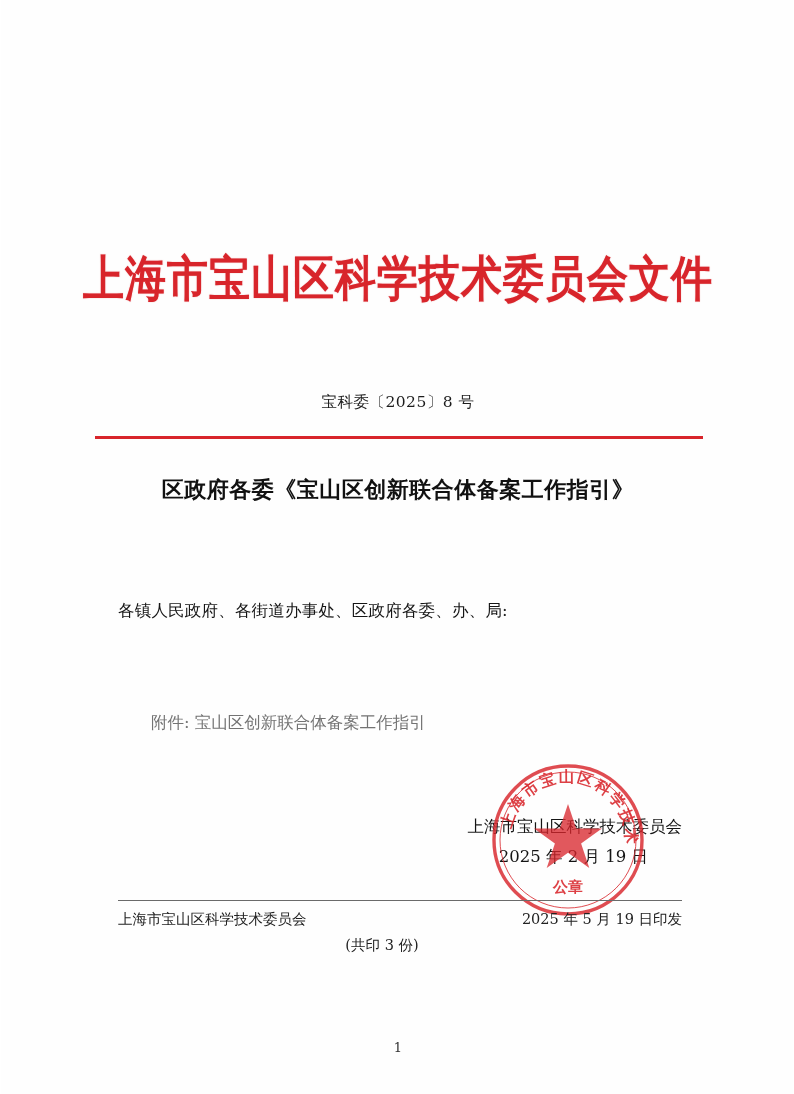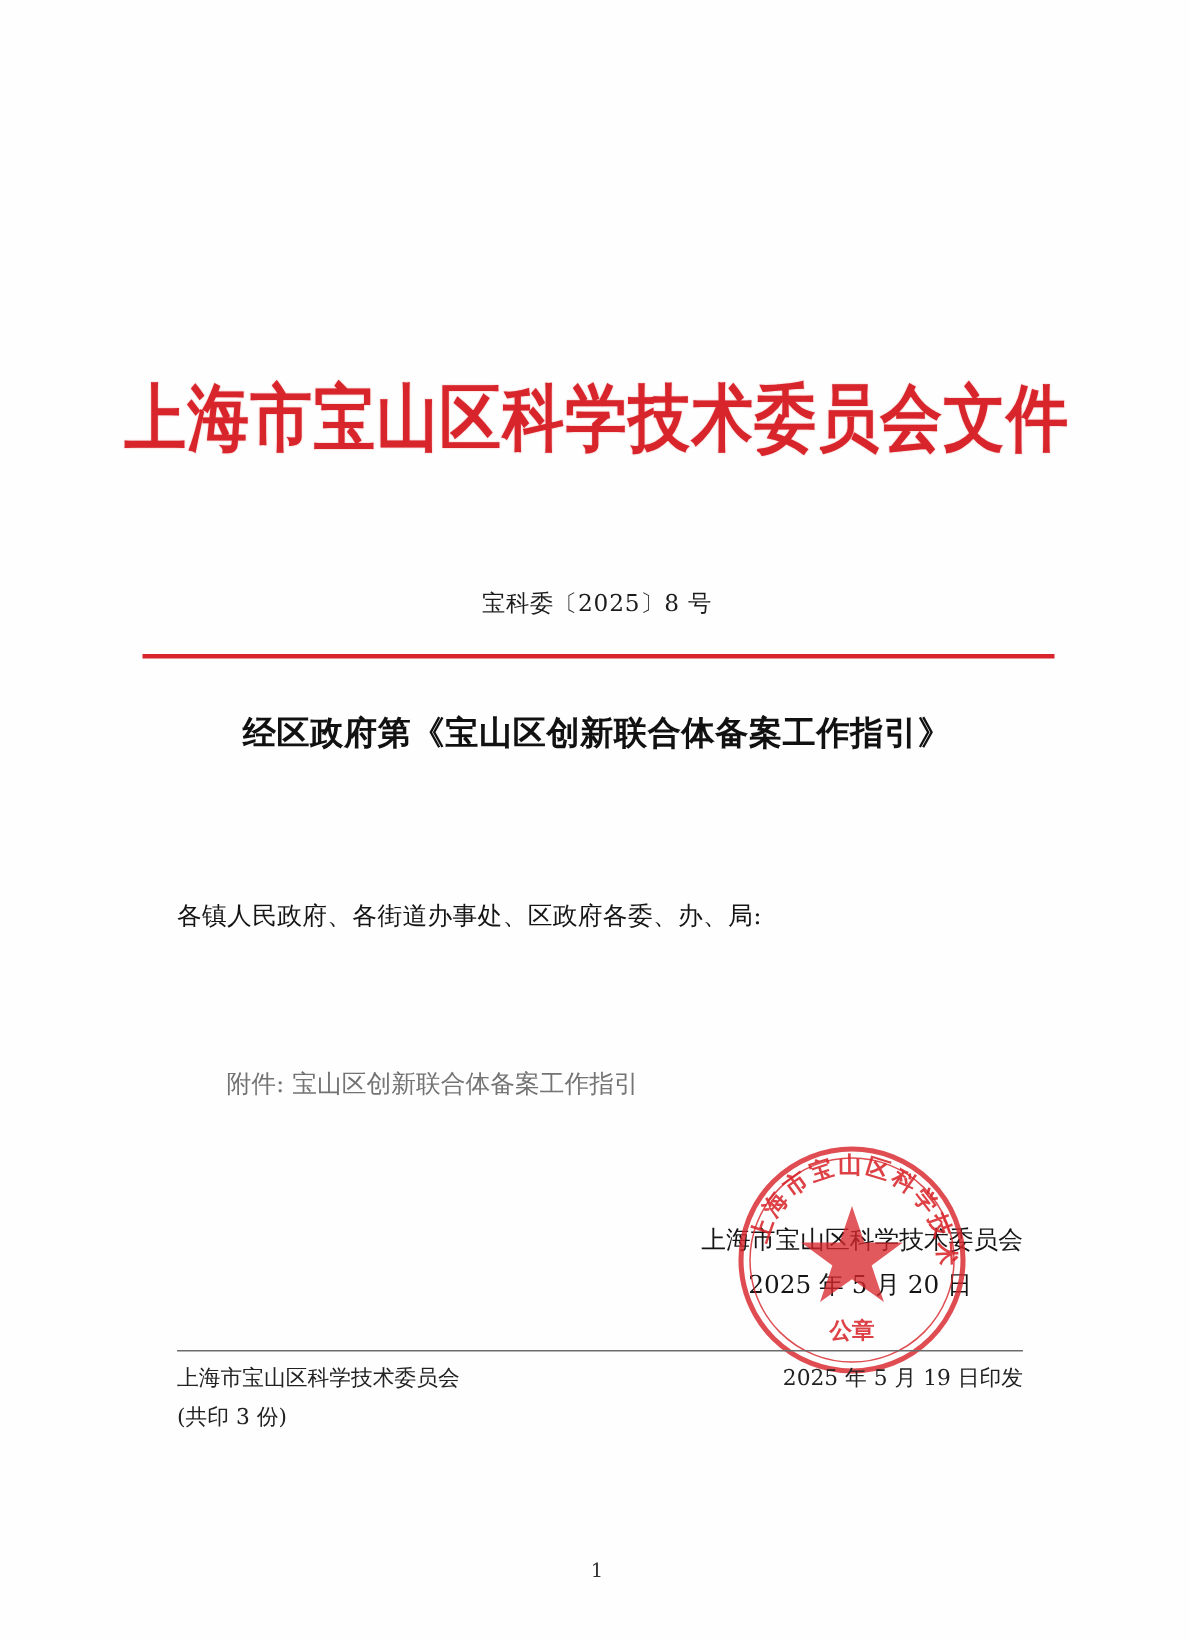--- a/index.html
+++ b/index.html
@@ -146,21 +146,21 @@
     color: #222;
   }
   .footer-row {
     display: flex;
     justify-content: space-between;
     align-items: baseline;
   }
   .footer-left { white-space: nowrap; }
   .footer-right { white-space: nowrap; }
   .footer-copies {
-    text-align: left;
+    text-align: center;
     padding-right: 36px;
   }
 
   
   .page-number {
     position: absolute;
     top: 1040px;
     left: 0;
     width: 794px;
     text-align: center;
@@ -175,32 +175,32 @@
 
   <div class="masthead">
     <span class="masthead-title">上海市宝山区科学技术委员会文件</span>
   </div>
 
   <div class="doc-number">宝科委〔2025〕8 号</div>
 
   <div class="red-rule"></div>
 
   <div class="doc-title">
-    <div>经区政府第《宝山区创新联合体备案工作指引》</div>
+    <div>区政府各委《宝山区创新联合体备案工作指引》</div>
   </div>
 
   <div class="body-block">
     <div class="p-no-indent">各镇人民政府、各街道办事处、区政府各委、办、局:</div>
   </div>
 
   <div class="attachment">附件: 宝山区创新联合体备案工作指引</div>
 
   <div class="signature">
     <div>上海市宝山区科学技术委员会</div>
-    <div class="sig-date">2025 年 5 月 20 日</div>
+    <div class="sig-date">2025 年 2 月 19 日</div>
   </div>
 
   <div class="seal">
     <svg width="160" height="160" viewBox="0 0 160 160" xmlns="http://www.w3.org/2000/svg">
       <defs>
         <path id="sealArc" d="M 80,80 m -60,0 a 60,60 0 1,1 120,0 a 60,60 0 1,1 -120,0"></path>
         <path id="sealArcText" d="M 22,80 a 58,58 0 1,1 116,0"></path>
       </defs>
       <g fill="none" stroke="#d8252b" stroke-opacity="0.82">
         <circle cx="80" cy="80" r="74" stroke-width="3.4"></circle>

